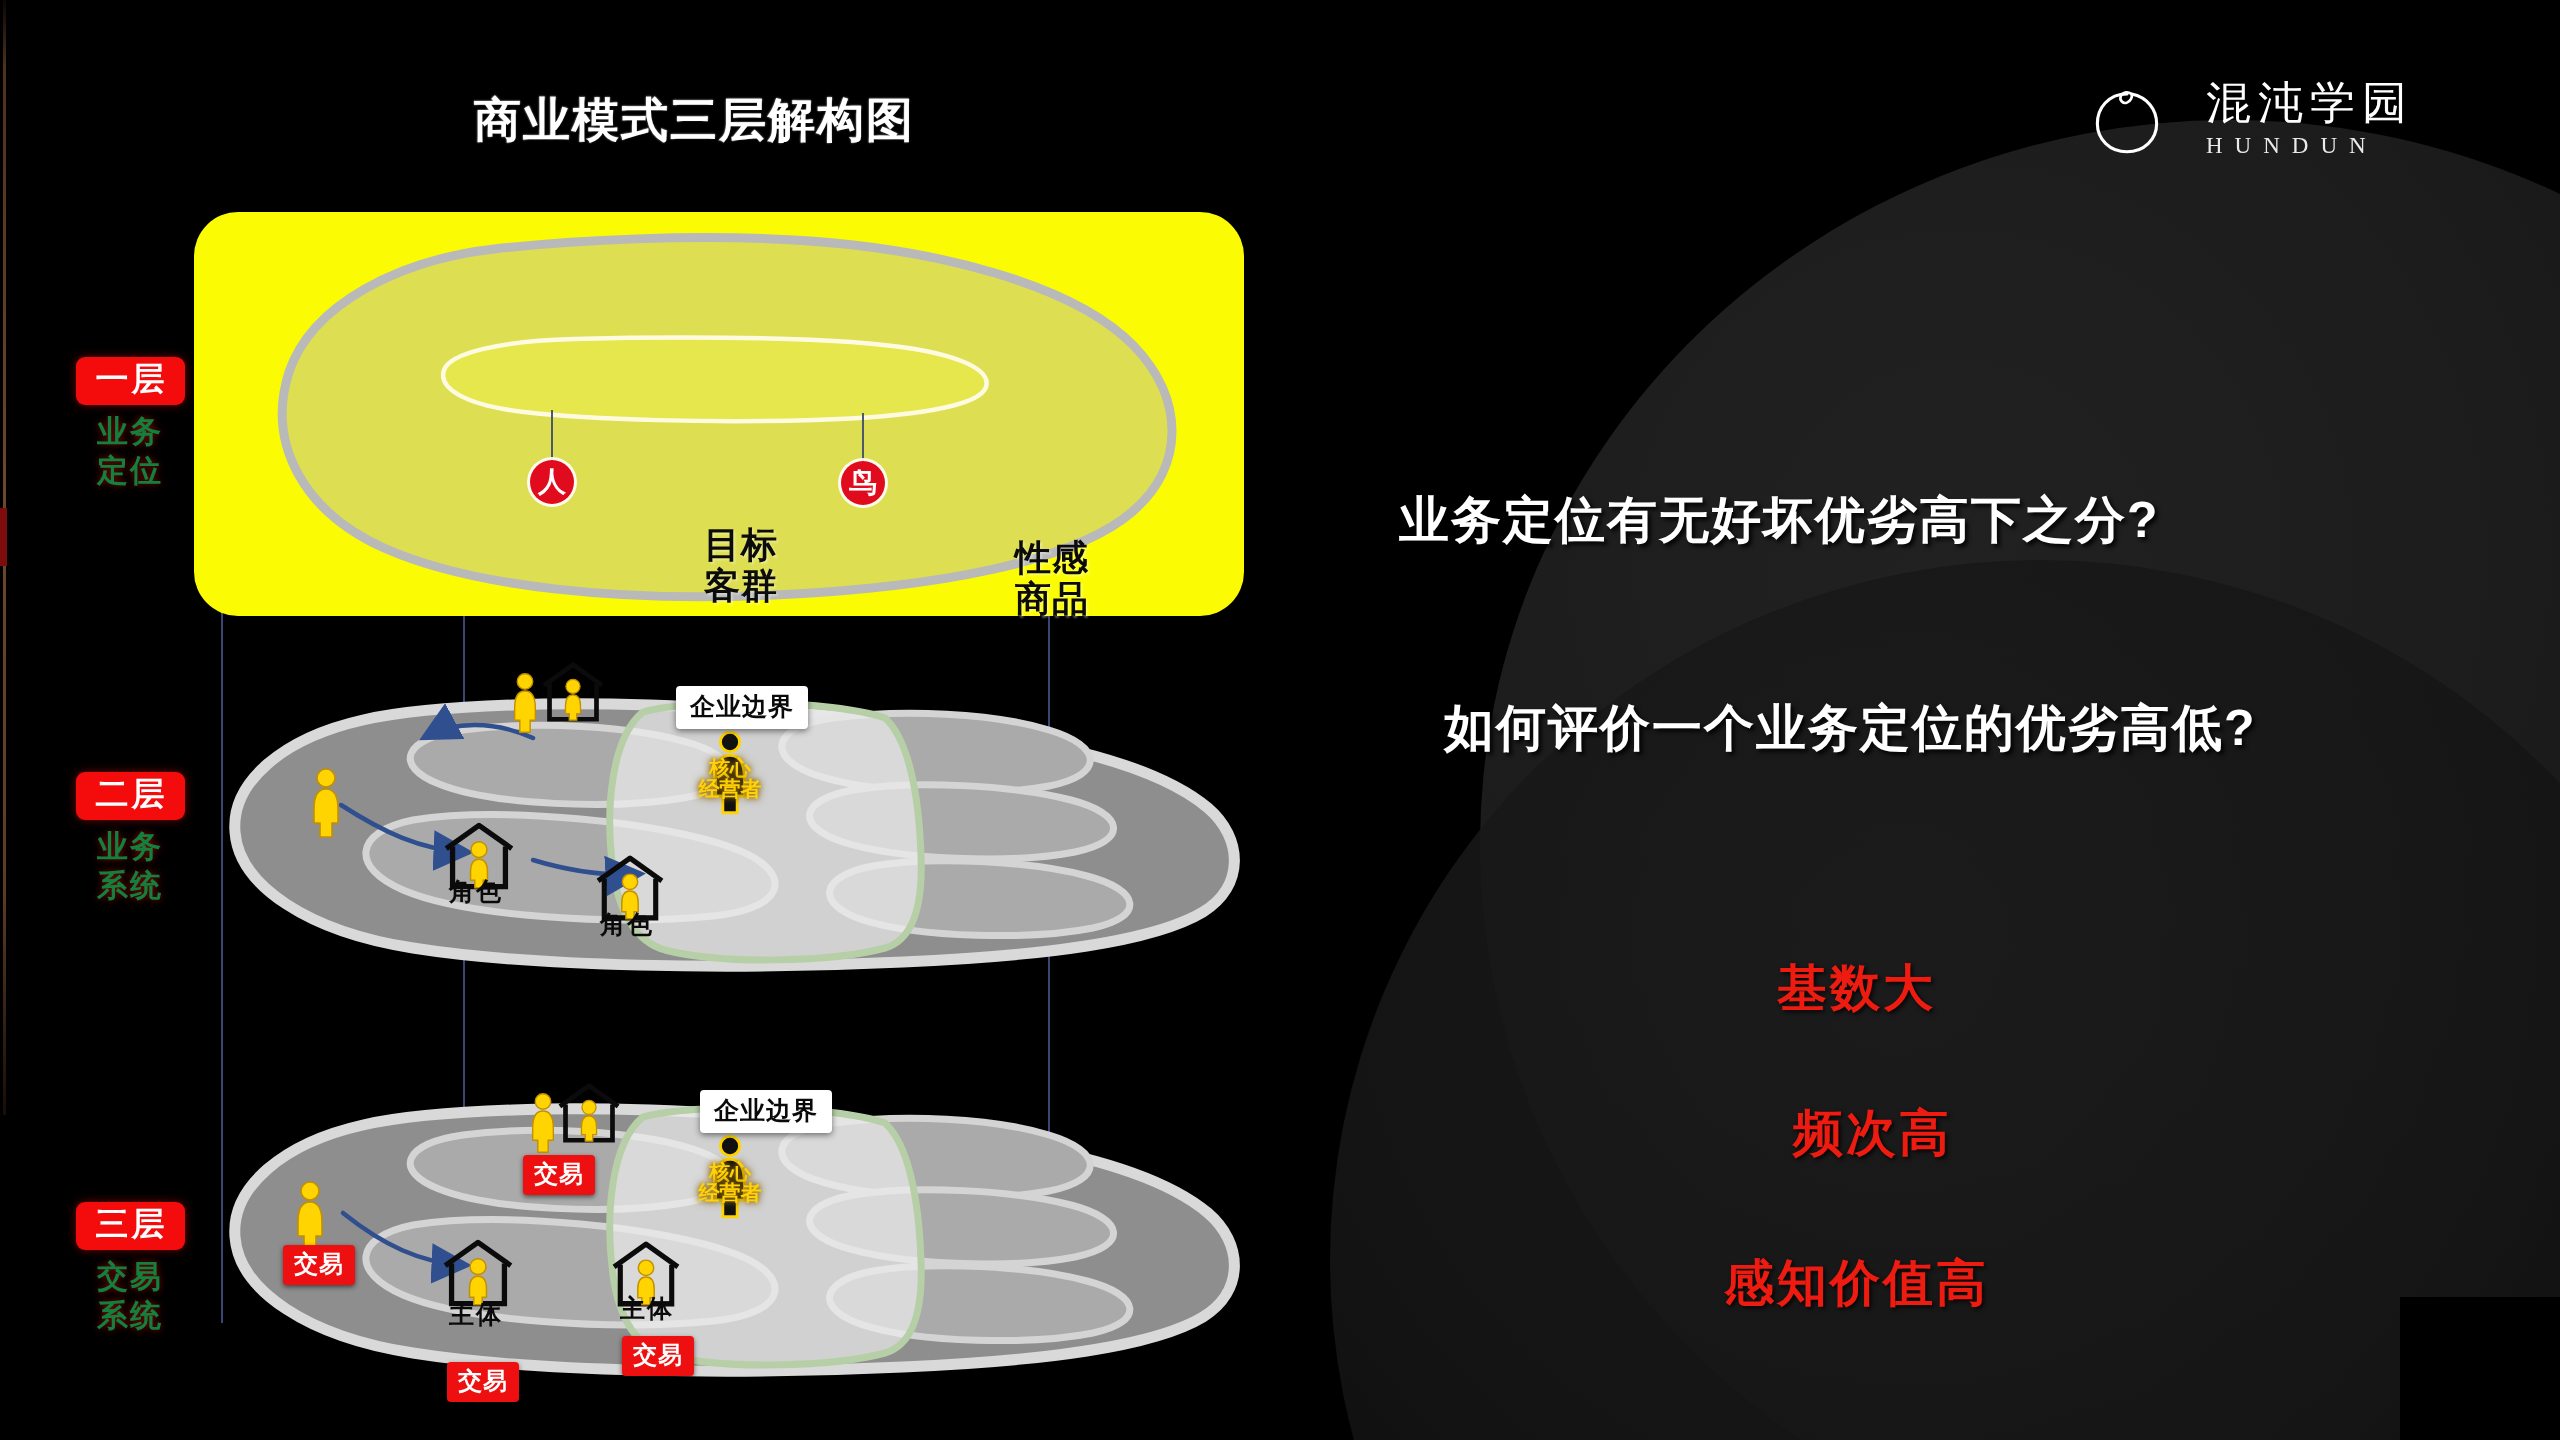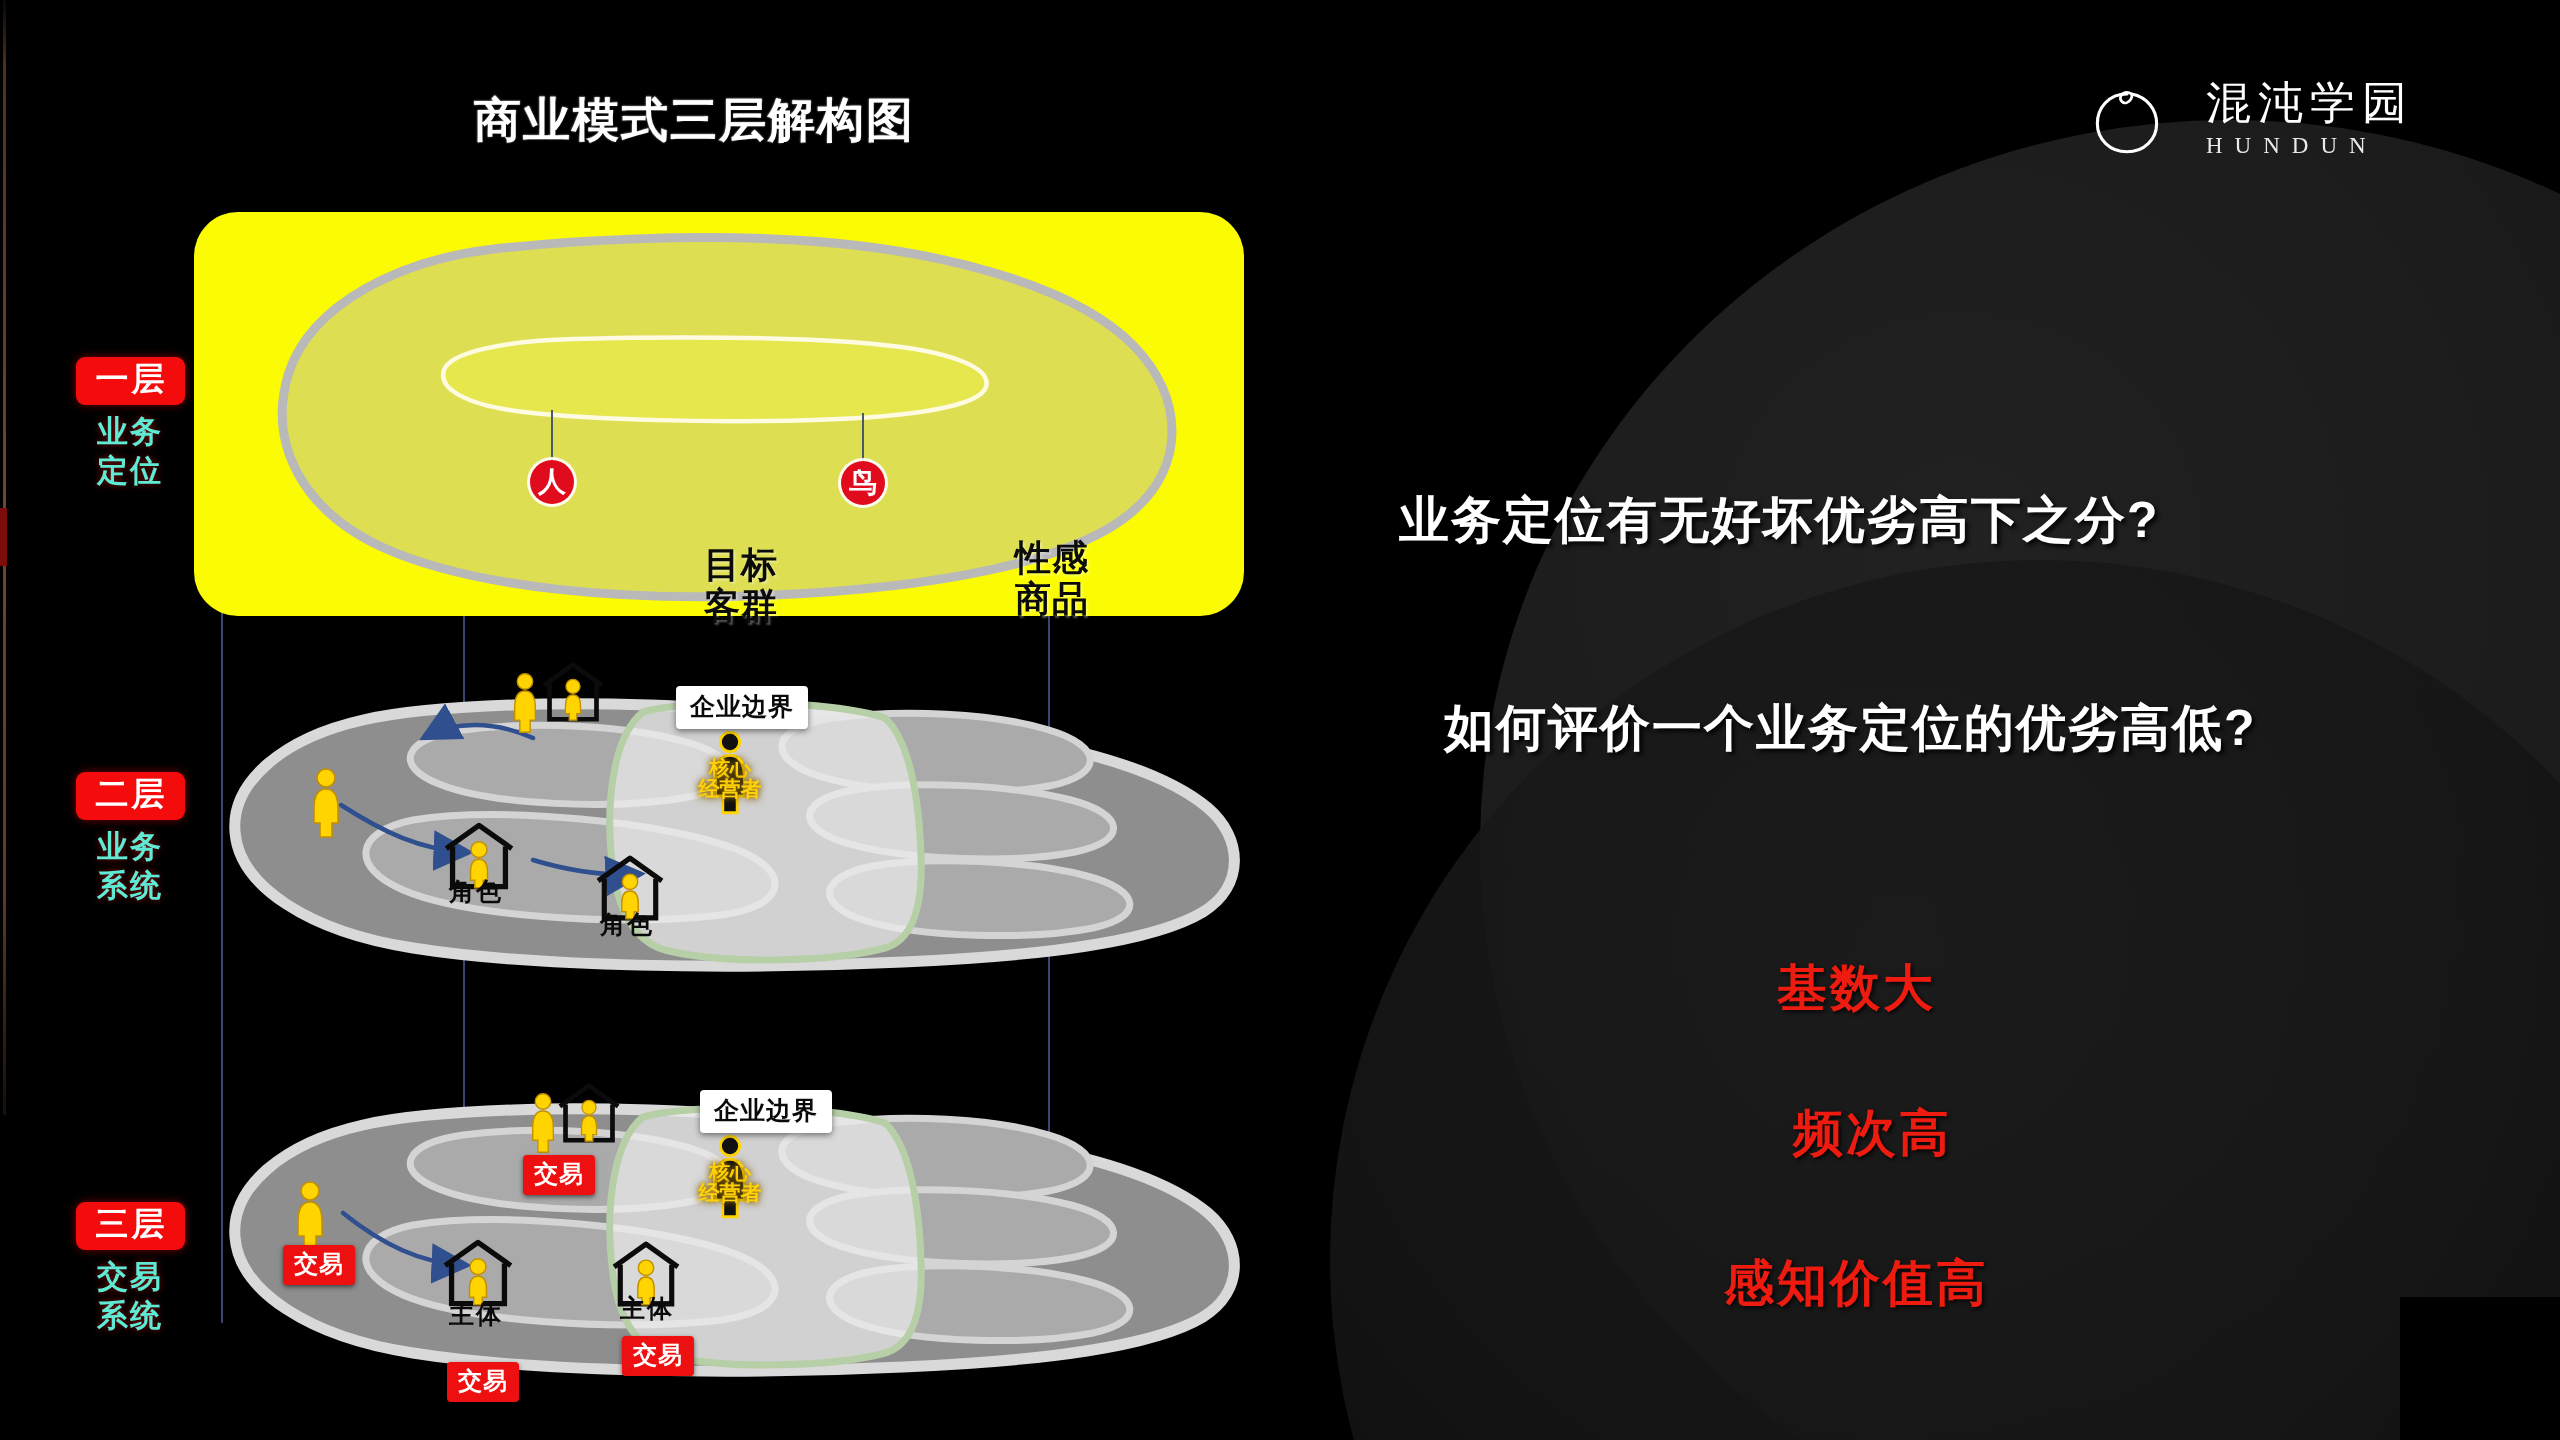--- a/index.html
+++ b/index.html
@@ -86,21 +86,21 @@
 
   
   .layer-label{position:absolute;z-index:20;width:160px;text-align:center;}
   .layer-label .badge{
     display:inline-block;background:#f40b0b;color:#fff;font-weight:bold;
     font-size:33px;letter-spacing:3px;border-radius:9px;
     padding:4px 17px 7px 20px;line-height:1.12;
     box-shadow:0 0 10px rgba(244,11,11,.45);
   }
   .layer-label .sub{
-    margin-top:8px;color:#5eead4;font-weight:bold;font-size:31px;
+    margin-top:8px;color:#15803d;font-weight:bold;font-size:31px;
     line-height:1.25;letter-spacing:2px;
     text-shadow:0 0 7px rgba(240,26,13,.55);
   }
   #lbl1{left:50px;top:357px;}
   #lbl2{left:50px;top:772px;}
   #lbl3{left:50px;top:1202px;}
 
   
   .connector{
     position:absolute;width:2px;background:#3a4a78;z-index:6;opacity:.95;
@@ -113,21 +113,21 @@
   #layer1{
     position:absolute;left:194px;top:212px;width:1050px;height:404px;
     background:#fbfc04;border-radius:44px;z-index:10;
   }
   #layer1 svg{position:absolute;left:0;top:0;width:1050px;height:404px;}
   .l1-text{
     position:absolute;color:#0b0b0b;font-weight:bold;font-size:36px;
     line-height:1.15;letter-spacing:1px;text-align:center;z-index:12;
     text-shadow:2px 2px 2px rgba(255,255,255,.35);
   }
-  #l1t1{left:510px;top:332px;}
+  #l1t1{left:510px;top:312px;}
   #l1t2{left:821px;top:325px;}
   .l1-pin{
     position:absolute;z-index:13;width:2px;height:58px;background:#4a5a6a;
   }
   #pin1{left:551px;top:410px;}
   #pin2{left:862px;top:413px;}
   .l1-dot{
     position:absolute;z-index:14;width:44px;height:44px;border-radius:50%;
     background:#e00b1c;color:#fff;font-weight:bold;font-size:28px;
     display:flex;align-items:center;justify-content:center;

